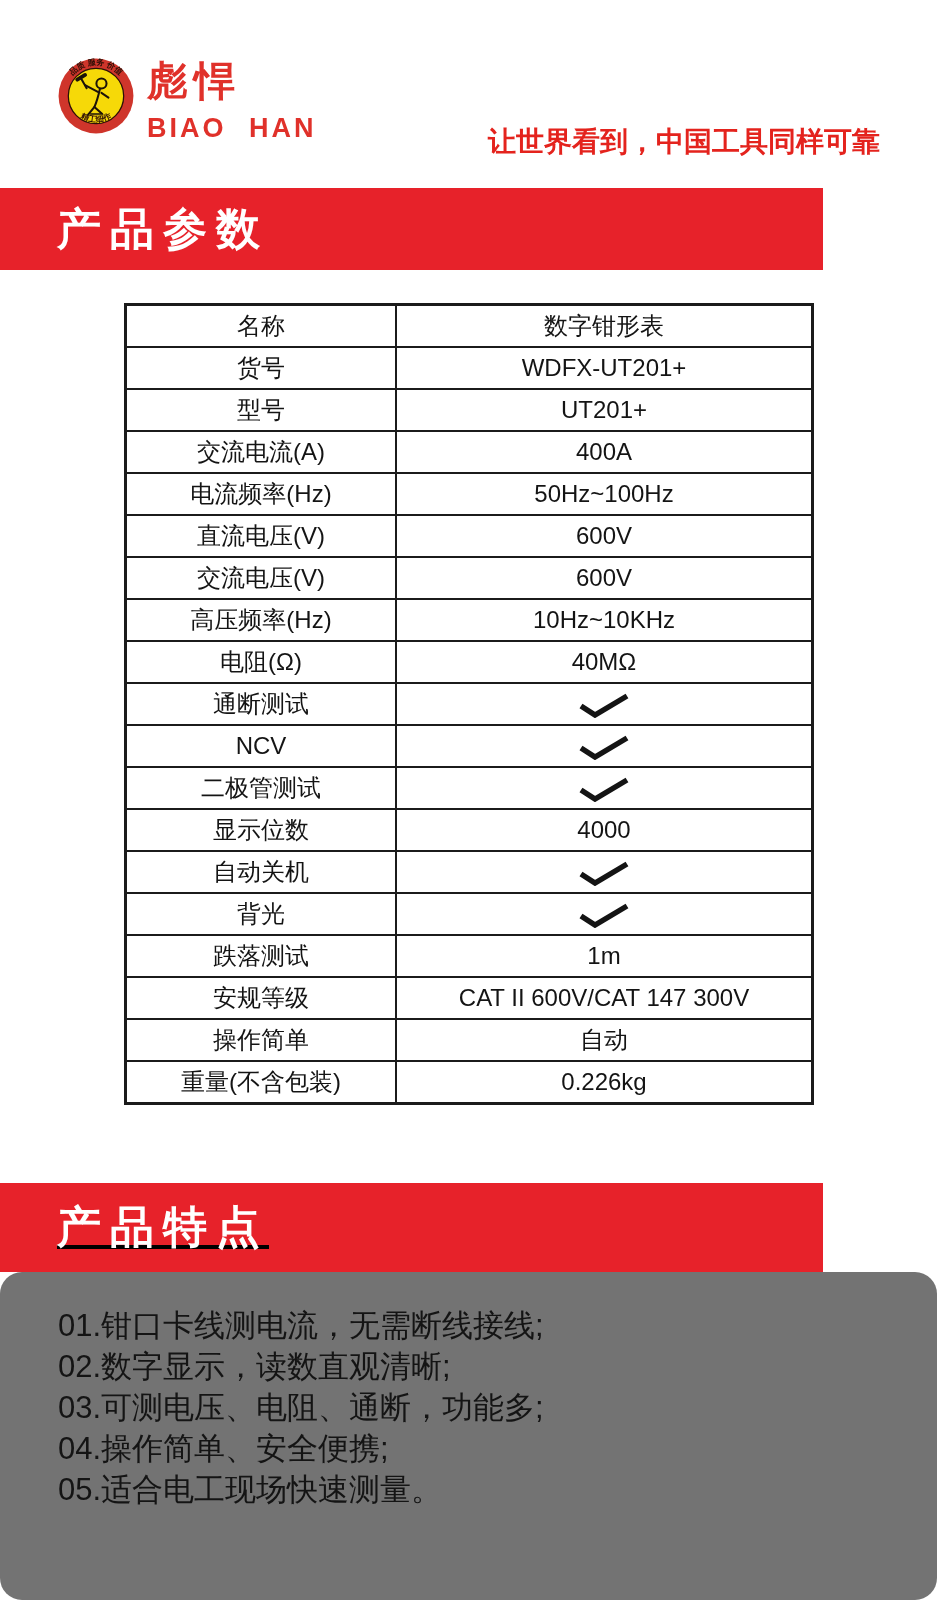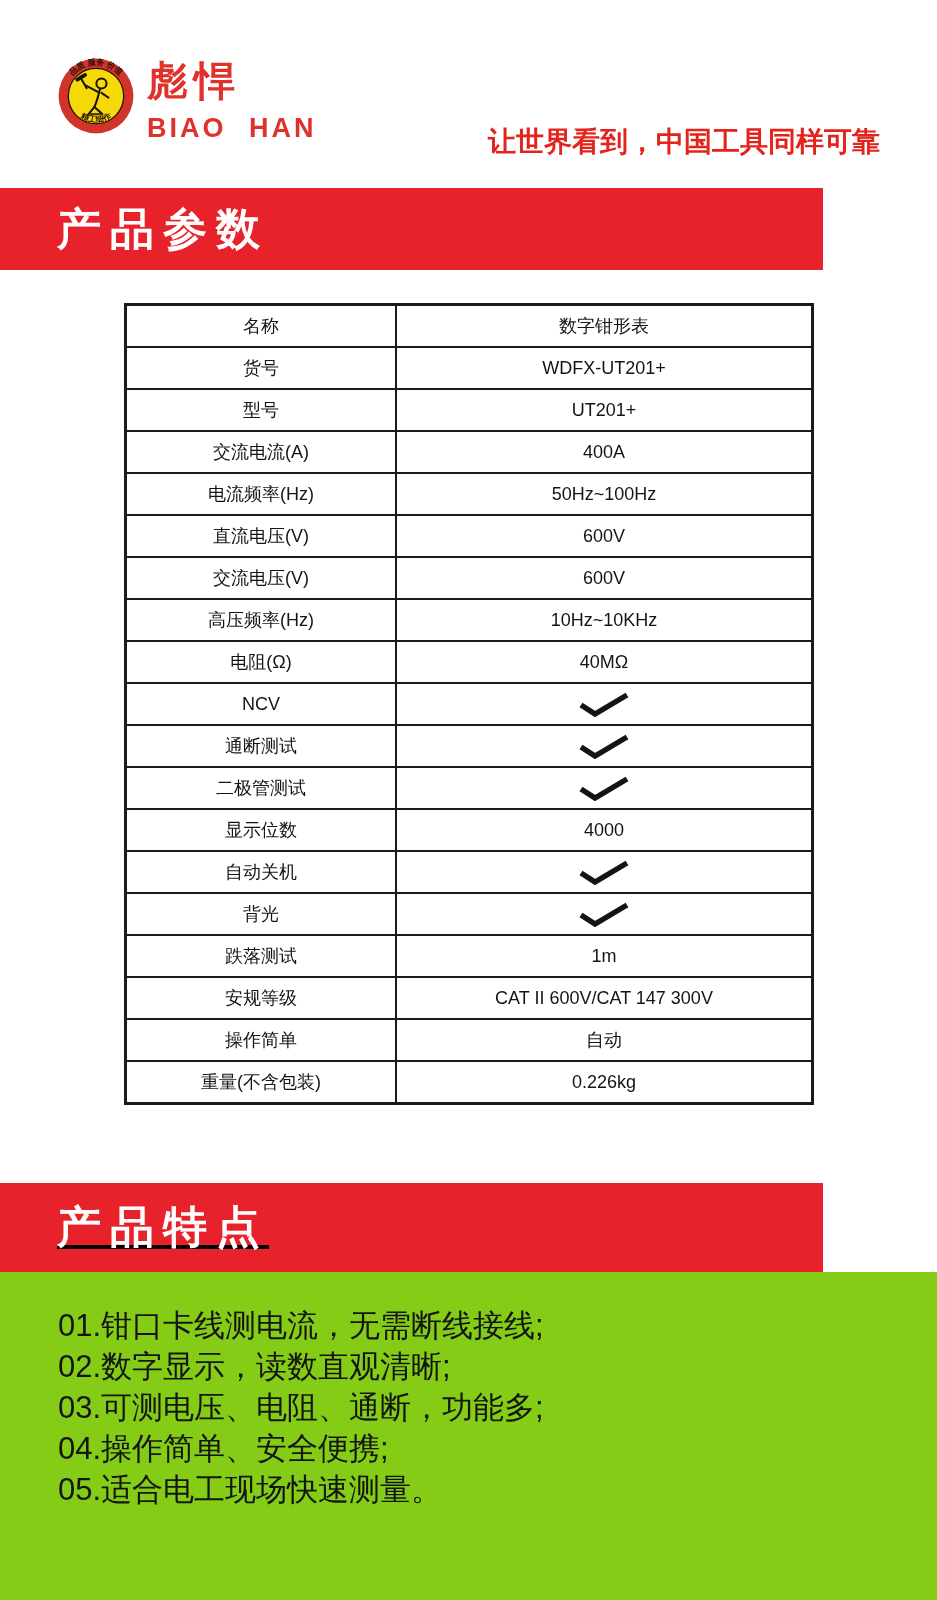--- a/index.html
+++ b/index.html
@@ -36,28 +36,29 @@
     padding-left:57px;white-space:nowrap;
   }
   
   .table-wrap{position:absolute;left:124px;top:303px;width:690px;}
   table.spec-table{
     border-collapse:collapse;width:690px;table-layout:fixed;
     border:3px solid #1b1b1b;
   }
   table.spec-table td{
     border:2px solid #1b1b1b;height:40px;text-align:center;vertical-align:middle;
-    font-size:18px;color:#141414;padding:0;overflow:hidden;white-space:nowrap;
+    font-size:24px;color:#141414;padding:0;overflow:hidden;white-space:nowrap;
   }
   table.spec-table td.name-col{width:268px;}
   table.spec-table svg.check{display:inline-block;vertical-align:middle;}
   
   .features-section{
     position:absolute;left:0;top:1272px;width:937px;height:328px;
-    background:#84cc16;
+    background:#737373;
+    border-radius:22px;
   }
   ul.features-list{
     list-style:none;margin:0;padding:33px 40px 0 58px;
   }
   ul.features-list li{
     font-size:31px;color:#141414;line-height:41px;white-space:nowrap;
   }
 </style>
 </head>
 <body>
@@ -135,27 +136,27 @@
         </tr>
         <tr>
           <td class="name-col">高压频率(Hz)</td>
           <td>10Hz~10KHz</td>
         </tr>
         <tr>
           <td class="name-col">电阻(Ω)</td>
           <td>40MΩ</td>
         </tr>
         <tr>
+          <td class="name-col">通断测试</td>
+          <td><svg class="check" width="52" height="25" viewBox="0 0 52 25">
+              <path d="M3 13 L17 22 L49 3" fill="none" stroke="#141414" stroke-width="5.5" stroke-linejoin="miter"></path>
+            </svg></td>
+        </tr>
+        <tr>
           <td class="name-col">NCV</td>
-          <td><svg class="check" width="52" height="25" viewBox="0 0 52 25">
-              <path d="M3 13 L17 22 L49 3" fill="none" stroke="#141414" stroke-width="5.5" stroke-linejoin="miter"></path>
-            </svg></td>
-        </tr>
-        <tr>
-          <td class="name-col">通断测试</td>
           <td><svg class="check" width="52" height="25" viewBox="0 0 52 25">
               <path d="M3 13 L17 22 L49 3" fill="none" stroke="#141414" stroke-width="5.5" stroke-linejoin="miter"></path>
             </svg></td>
         </tr>
         <tr>
           <td class="name-col">二极管测试</td>
           <td><svg class="check" width="52" height="25" viewBox="0 0 52 25">
               <path d="M3 13 L17 22 L49 3" fill="none" stroke="#141414" stroke-width="5.5" stroke-linejoin="miter"></path>
             </svg></td>
         </tr>

